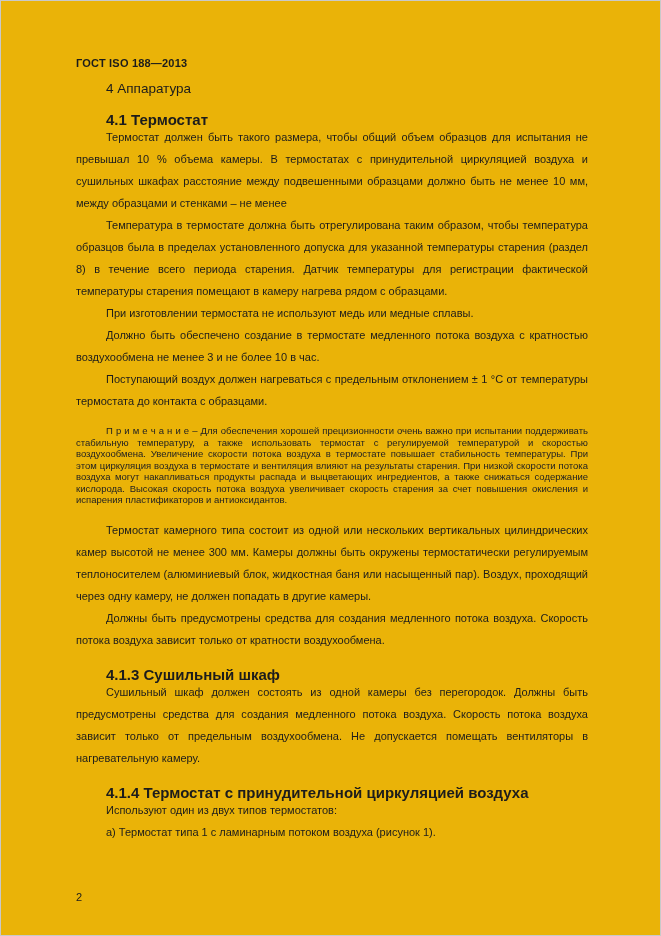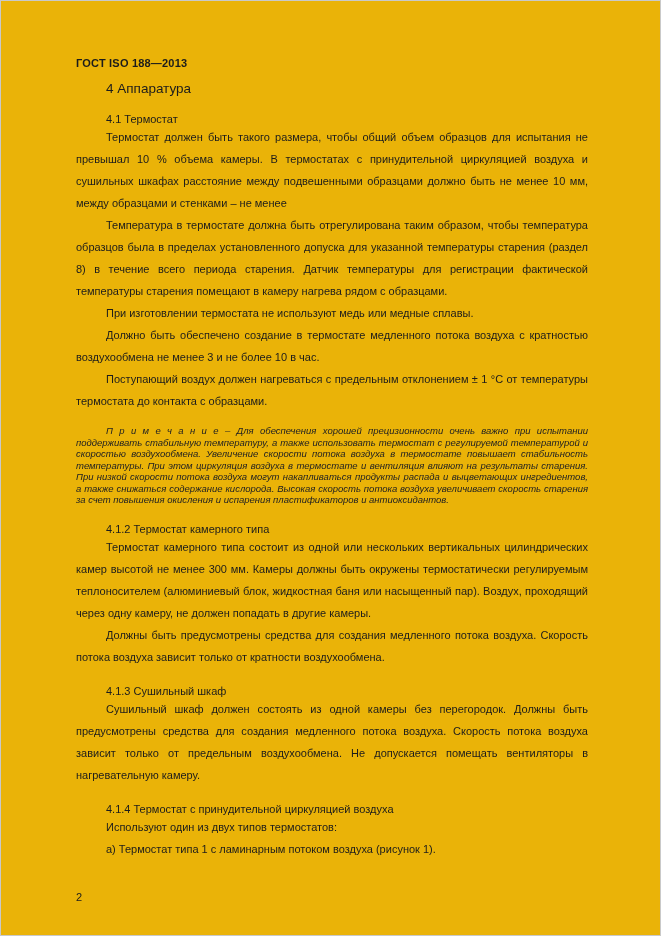--- a/index.html
+++ b/index.html
@@ -23,42 +23,41 @@
     margin-bottom: 12px;
     letter-spacing: 0.2px;
   }
   .section-title {
     font-size: 13.5px;
     font-weight: normal;
     padding-left: 30px;
     margin-bottom: 9px;
   }
   .sub {
-    font-size: 11px;
-    font-weight: normal;
+    font-size: 15px;
+    font-weight: bold;
     padding-left: 30px;
     line-height: 13px;
     margin-top: 17px;
   }
   p.body {
     font-size: 11px;
     line-height: 22px;
     text-align: justify;
     text-indent: 30px;
   }
   p.noindent { text-indent: 0; }
   p.note {
     font-size: 9.5px;
     line-height: 11.5px;
     text-align: justify;
     text-indent: 30px;
     margin-top: 13px;
     margin-bottom: 13px;
     color: #222;
-    font-style: italic;
   }
   .page-number {
     position: absolute;
     left: 75px;
     bottom: 32px;
     font-size: 11px;
   }
 </style>
 </head>
 <body>
@@ -72,21 +71,20 @@
   <div class="sub">4.1 Термостат</div>
 
   <p class="body">Термостат должен быть такого размера, чтобы общий объем образцов для испытания не превышал 10 % объема камеры. В термостатах с принудительной циркуляцией воздуха и сушильных шкафах расстояние между подвешенными образцами должно быть не менее 10 мм, между образцами и стенками – не менее</p>
   <p class="body">Температура в термостате должна быть отрегулирована таким образом, чтобы температура образцов была в пределах установленного допуска для указанной температуры старения (раздел 8) в течение всего периода старения. Датчик температуры для регистрации фактической температуры старения помещают в камеру нагрева рядом с образцами.</p>
   <p class="body">При изготовлении термостата не используют медь или медные сплавы.</p>
   <p class="body">Должно быть обеспечено создание в термостате медленного потока воздуха с кратностью воздухообмена не менее 3 и не более 10 в час.</p>
   <p class="body">Поступающий воздух должен нагреваться с предельным отклонением ± 1 °С от температуры термостата до контакта с образцами.</p>
 
   <p class="note">П р и м е ч а н и е  – Для обеспечения хорошей прецизионности очень важно при испытании поддерживать стабильную температуру, а также использовать термостат с регулируемой температурой и скоростью воздухообмена. Увеличение скорости потока воздуха в термостате повышает стабильность температуры. При этом циркуляция воздуха в термостате и вентиляция влияют на результаты старения. При низкой скорости потока воздуха могут накапливаться продукты распада и выцветающих ингредиентов, а также снижаться содержание кислорода. Высокая скорость потока воздуха увеличивает скорость старения за счет повышения окисления и испарения пластификаторов и антиоксидантов.</p>
 
-  <div class="sub">4.1.2 Термостат камерного типа</div>
   <p class="body">Термостат камерного типа состоит из одной или нескольких вертикальных цилиндрических камер высотой не менее 300 мм. Камеры должны быть окружены термостатически регулируемым теплоносителем (алюминиевый блок, жидкостная баня или насыщенный пар). Воздух, проходящий через одну камеру, не должен попадать в другие камеры.</p>
   <p class="body">Должны быть предусмотрены средства для создания медленного потока воздуха. Скорость потока воздуха зависит только от кратности воздухообмена.</p>
 
   <div class="sub">4.1.3 Сушильный шкаф</div>
   <p class="body">Сушильный шкаф должен состоять из одной камеры без перегородок. Должны быть предусмотрены средства для создания медленного потока воздуха. Скорость потока воздуха зависит только от предельным воздухообмена. Не допускается помещать вентиляторы в нагревательную камеру.</p>
 
   <div class="sub">4.1.4 Термостат с принудительной циркуляцией воздуха</div>
   <p class="body">Используют один из двух типов термостатов:</p>
   <p class="body">а) Термостат типа 1 с ламинарным потоком воздуха (рисунок 1).</p>
 

